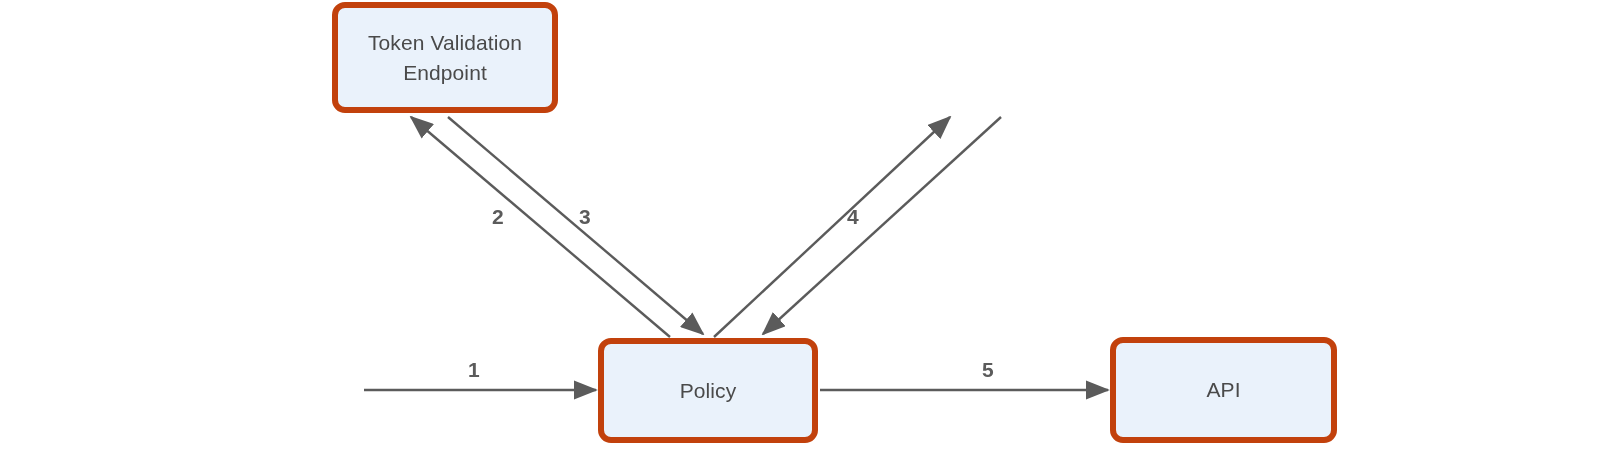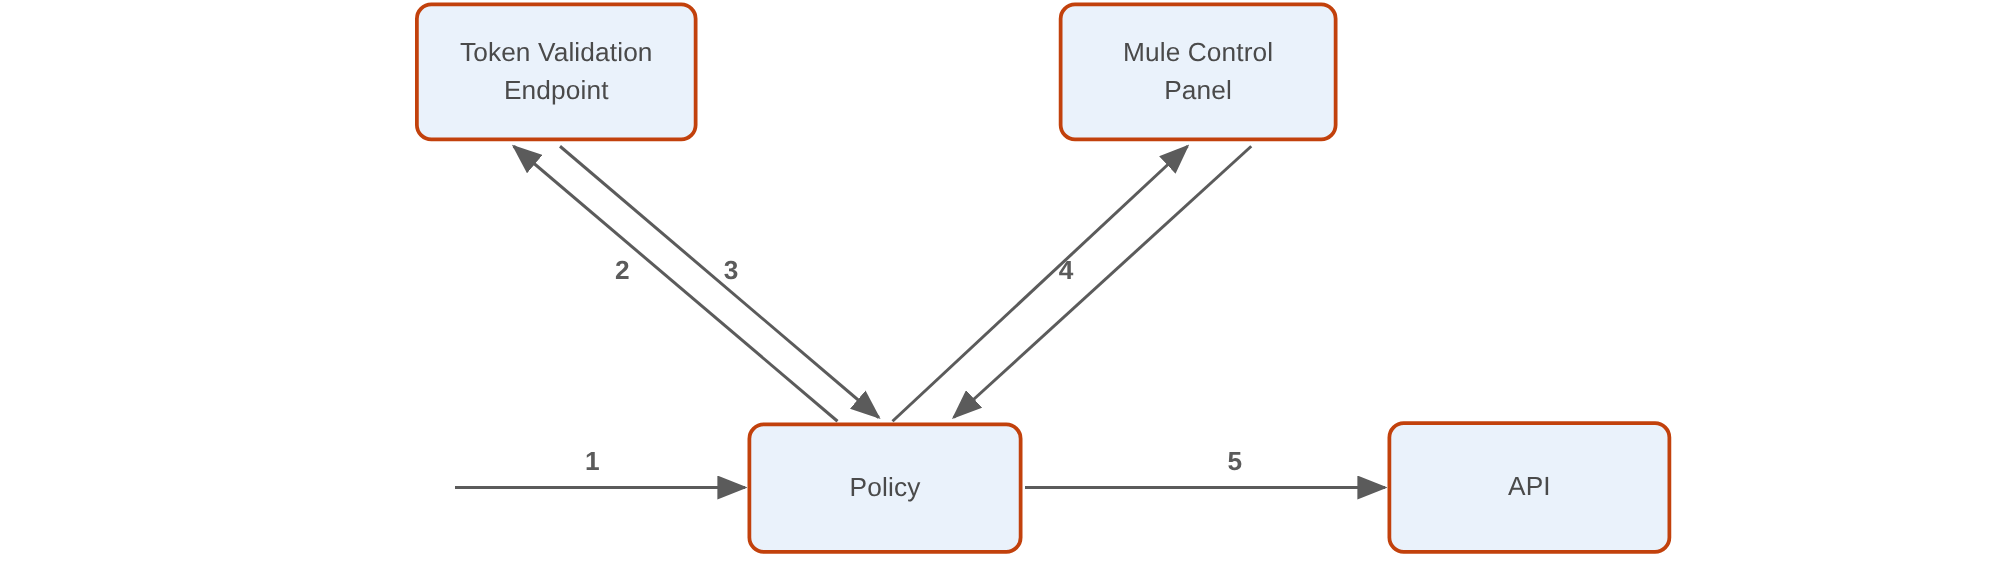--- a/index.html
+++ b/index.html
@@ -22,21 +22,21 @@
     position: absolute;
     left: 0;
     top: 0;
     width: 1600px;
     height: 458px;
   }
   .node-box {
     position: absolute;
     box-sizing: border-box;
     background: #eaf2fb;
-    border: 3px solid #c2410c;
+    border: 6px solid #c2410c;
     border-radius: 13px;
     display: flex;
     align-items: center;
     justify-content: center;
     text-align: center;
     color: #4a4a4a;
     font-size: 21px;
     line-height: 30px;
     font-family: "Liberation Sans", sans-serif;
     letter-spacing: 0.1px;
@@ -80,24 +80,20 @@
     <line x1="1001" y1="117" x2="763" y2="334" stroke="#5b5b5b" stroke-width="2.4" marker-end="url(#arrowhead)"></line>
 
     <line x1="820" y1="390" x2="1108" y2="390" stroke="#5b5b5b" stroke-width="2.4" marker-end="url(#arrowhead)"></line>
   </svg>
 
   <div class="node-box" style="left:332px; top:2px; width:226px; height:111px;">
     <span class="node-label">Token Validation
 Endpoint</span>
   </div>
 
-  <div class="node-box" style="left:847px; top:2px; width:223px; height:111px;">
-    <span class="node-label">Mule Control
-Panel</span>
-  </div>
 
 
   <div class="node-box" style="left:598px; top:338px; width:220px; height:105px;">
     <span class="node-label">Policy</span>
   </div>
 
   <div class="node-box" style="left:1110px; top:337px; width:227px; height:106px;">
     <span class="node-label">API</span>
   </div>
 

